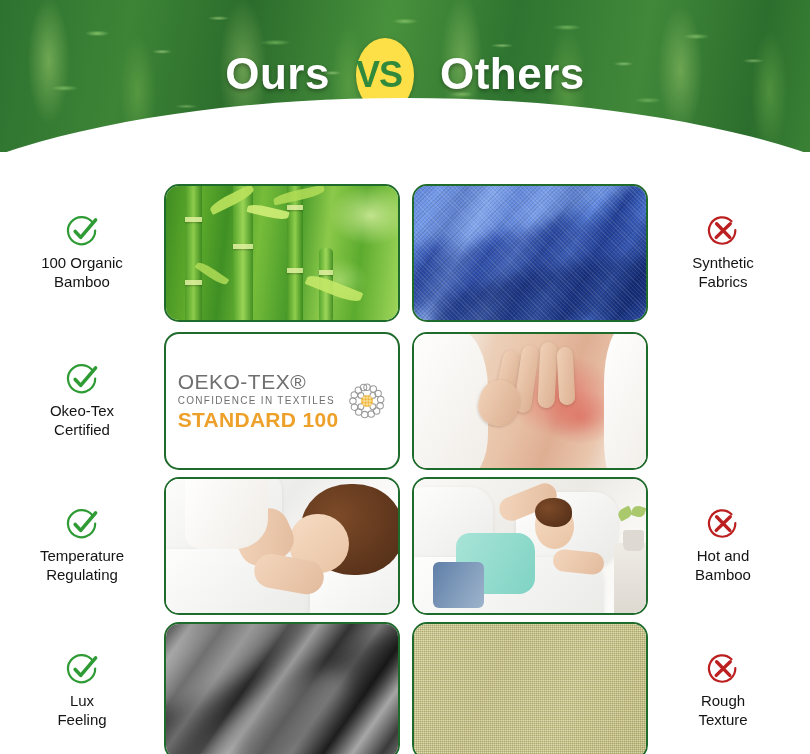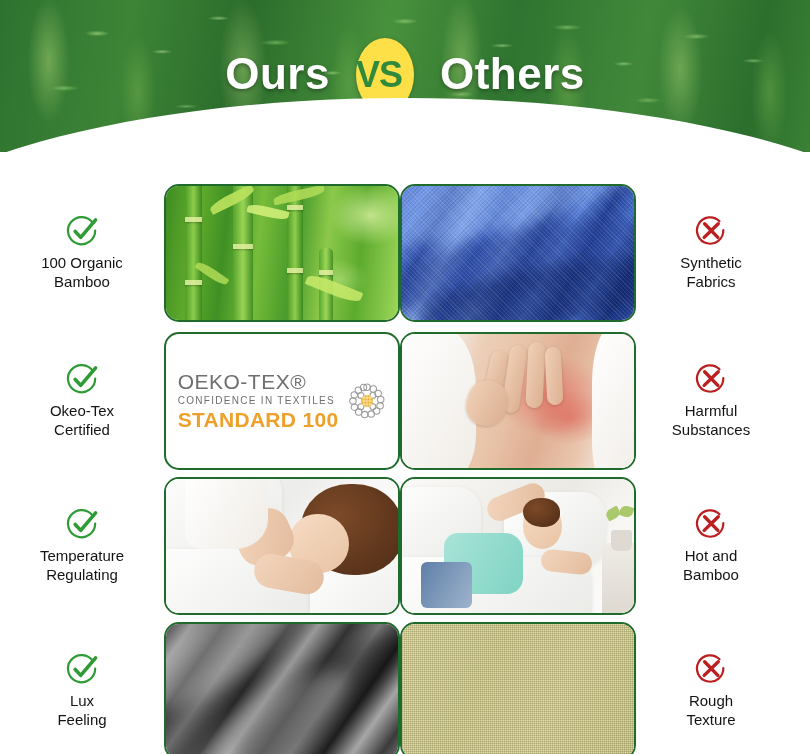--- a/index.html
+++ b/index.html
@@ -109,21 +109,21 @@
   .panel{
     flex:0 0 auto;
     height:138px;
     border:2px solid #1f6b2c;
     border-radius:15px;
     overflow:hidden;
     position:relative;
     box-sizing:border-box;
     background:#fff;
   }
-  .panel-left{width:236px;}
+  .panel-left{width:236px;margin-right:12px;}
   .panel-right{width:236px;}
   .fill{position:absolute;inset:0;}
 
   
   .img-bamboo{
     background:
       radial-gradient(ellipse 60px 44px at 88% 22%, rgba(225,245,170,.75), transparent 68%),
       radial-gradient(ellipse 40px 30px at 75% 70%, rgba(205,240,150,.45), transparent 70%),
       linear-gradient(96deg,#3e8c22 0%,#62ad2c 14%,#3f8f24 26%,#77bd3a 40%,#47992a 55%,#8cc94a 68%,#5cab2e 82%,#9ed65a 100%);
   }
@@ -328,28 +328,20 @@
         <div class="cloth" style="left:-2%;top:-4%;width:34%;height:112%;border-radius:0 40% 30% 0;"></div>
         <div class="cloth" style="left:82%;top:-6%;width:24%;height:120%;border-radius:36% 0 0 28%;"></div>
         <div class="finger" style="left:36%;top:12%;width:17px;height:62px;transform:rotate(12deg);"></div>
         <div class="finger" style="left:45%;top:8%;width:17px;height:68px;transform:rotate(8deg);"></div>
         <div class="finger" style="left:54%;top:6%;width:17px;height:66px;transform:rotate(3deg);"></div>
         <div class="finger" style="left:62%;top:10%;width:16px;height:58px;transform:rotate(-3deg);"></div>
         <div class="finger" style="left:28%;top:34%;width:40px;height:46px;border-radius:22px;transform:rotate(16deg);"></div>
       </div>
     </div>
 
-    <div class="label-col right">
-      <svg class="mark" viewBox="0 0 40 40">
-        <path d="M30 8.5 A15.5 15.5 0 1 0 34.5 19" fill="none" stroke="#bb1f1f" stroke-width="2.6" stroke-linecap="round"></path>
-        <path d="M12.5 11.5 L28 27.5 M28.5 11.5 L12 27.5" fill="none" stroke="#bb1f1f" stroke-width="4" stroke-linecap="round"></path>
-      </svg>
-      <div class="label-text">Harmful
-Substances</div>
-    </div>
   </div>
 
   <div class="row row-2">
     <div class="label-col">
       <svg class="mark" viewBox="0 0 40 40">
         <path d="M33 11 A16 16 0 1 0 35.5 19.5" fill="none" stroke="#2e9b34" stroke-width="2.6" stroke-linecap="round"></path>
         <path d="M12 20.5 L18.5 27.5 L36 7" fill="none" stroke="#2e9b34" stroke-width="4.2" stroke-linecap="round" stroke-linejoin="round"></path>
       </svg>
       <div class="label-text">Temperature
 Regulating</div>

